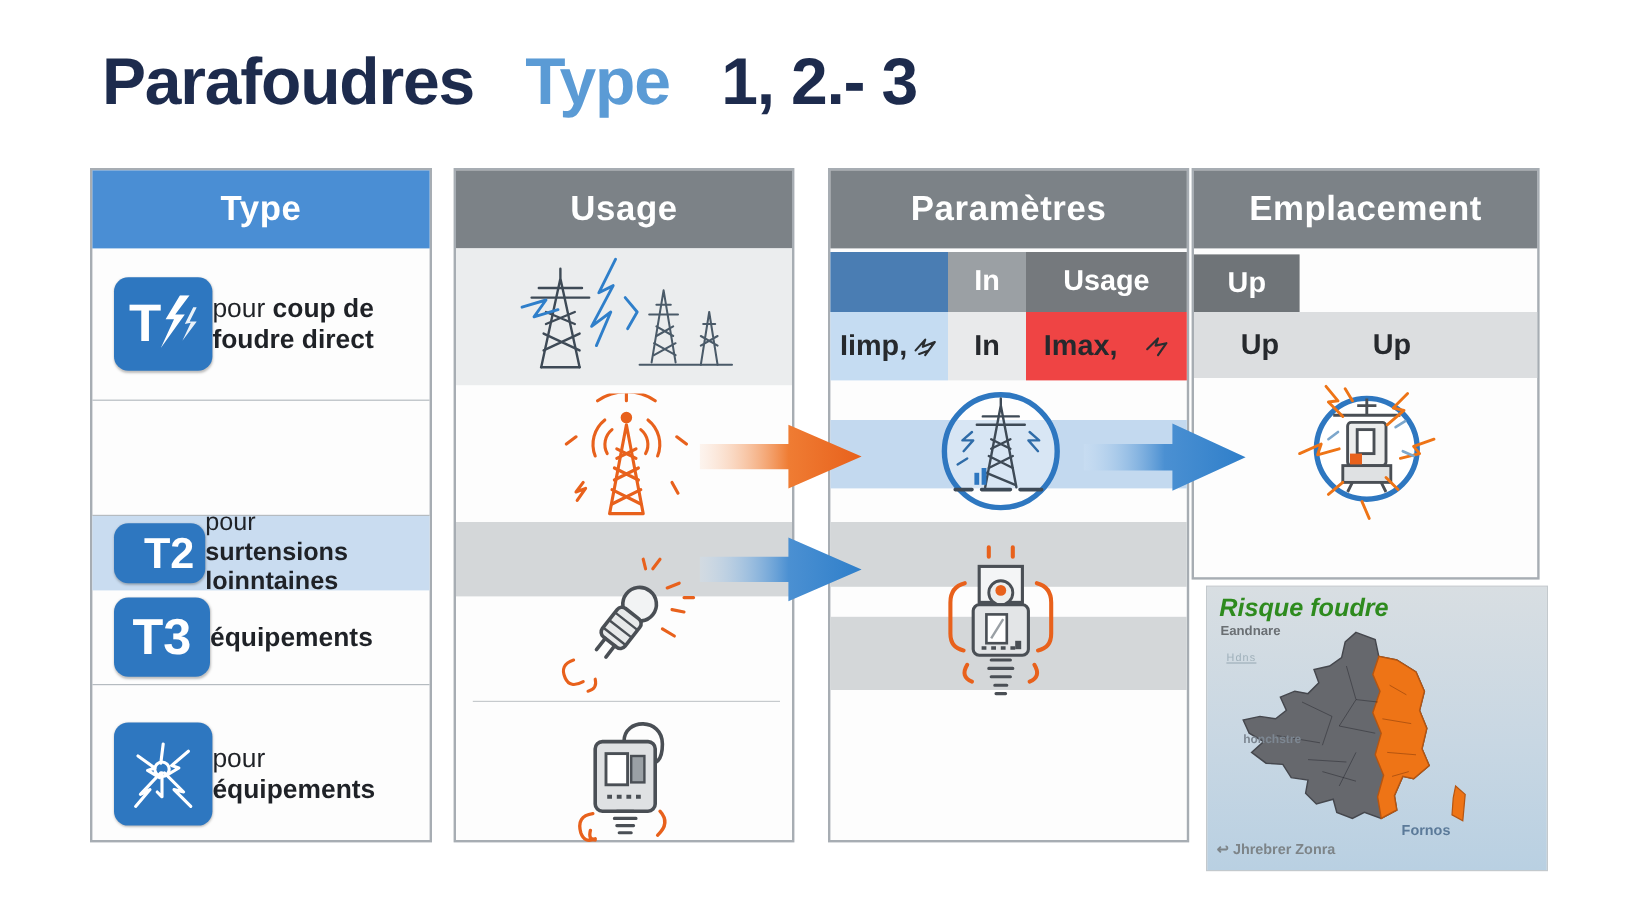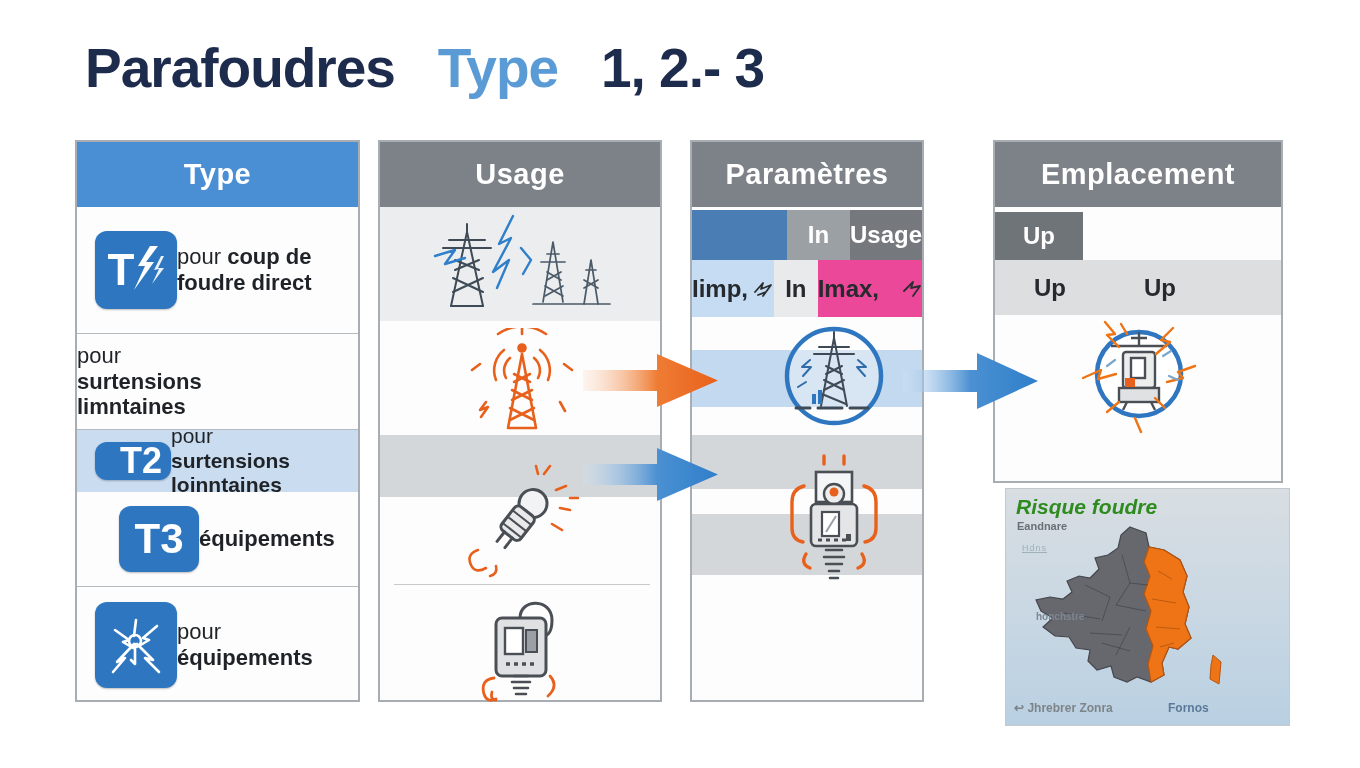--- a/index.html
+++ b/index.html
@@ -23,21 +23,21 @@
   .type-badge { flex:0 0 auto; margin-left:18px; background:#2e77c0; border-radius:12px; color:#fff; font-weight:800;
                 display:flex; align-items:center; justify-content:center; box-shadow:0 1px 2px rgba(0,0,0,.25); }
   .row-text { margin-left:0; font-size:22px; color:#1f2227; line-height:1.18; width:160px; }
   .row-text .pfx { font-weight:400; }
   .row-text .bld { font-weight:700; }
   .sep { border-bottom:1px solid #b5bbc0; }
 
   
   .band { position:absolute; left:0; width:100%; }
   .usage-col { left:378px; width:284px; height:562px; }
-  .params-col { left:690px; width:234px; height:562px; }
+  .params-col { left:690px; width:301px; height:562px; }
   .empl-col { left:993px; width:290px; height:343px; }
 
   .cellrow { position:absolute; left:0; width:100%; display:flex; }
   .cell { display:flex; align-items:center; justify-content:center; font-size:24px; }
   .cell.light-text { color:#fff; font-weight:600; }
   .cell.dark-text { color:#26292d; font-weight:600; }
 
   .icon-abs { position:absolute; }
 
   
@@ -45,21 +45,21 @@
 
   
   .map { position:absolute; left:1005px; top:488px; width:285px; height:238px;
          background:linear-gradient(180deg,#d8dee2 0%, #c8d7e3 55%, #b9d0e2 100%);
          border:1px solid #c3c9cd; }
   .map-title { position:absolute; left:10px; top:6px; font-size:21px; font-weight:800; font-style:italic; color:#2e8b1e; }
   .map-sub { position:absolute; left:11px; top:31px; font-size:11px; font-weight:600; color:#6a6f73; }
   .map-faint { position:absolute; left:16px; top:54px; font-size:9px; color:#9fb0ba; letter-spacing:1px;text-decoration:underline; }
   .map-label-mid { position:absolute; left:30px; top:122px; font-size:10px; font-weight:600; color:#7d8792; }
   .map-bl { position:absolute; left:8px; top:212px; font-size:12px; font-weight:600; color:#7d8488; }
-  .map-br { position:absolute; left:162px; top:212px; font-size:12px; font-weight:700; color:#5b7a99; }
+  .map-br { position:absolute; left:162px; top:196px; font-size:12px; font-weight:700; color:#5b7a99; }
 </style>
 </head>
 <body>
 
 <div class="canvas">
 
   <div class="title">
     <span>Parafoudres</span>
     <span>&nbsp;</span>
     <span class="t2">Type</span>
@@ -78,37 +78,33 @@
           <polygon points="27,10 20,24 25,23 18,38 30,22 24,22 30,10" fill="#fff" opacity="0.9"></polygon>
         </svg>
       </div>
       <div class="row-text">
         <span class="pfx">pour</span>
         <span class="bld">coup de foudre direct</span>
       </div>
     </div>
 
     <div class="type-row sep" style="top:192px; height:96px;">
-      <div class="row-text">
-        <span class="pfx">pour</span>
-        <span class="bld">surtensions limntaines</span>
-      </div>
     </div>
 
     <div class="type-row" style="top:288px; height:62px; background:#c9dcf0;">
-      <div class="type-badge" style="width:76px; height:38px; font-size:36px;padding-left:16px;">
+      <div class="type-badge" style="width:76px; height:50px; font-size:36px;padding-left:16px;">
         <span>T2</span>
       </div>
       <div class="row-text" style="font-size:21px;">
         <span class="pfx">pour</span>
         <span class="bld">surtensions loinntaines</span>
       </div>
     </div>
 
-    <div class="type-row sep" style="top:350px; height:95px;padding-left:24px;">
+    <div class="type-row sep" style="top:350px; height:79px;">
       <div class="type-badge" style="width:80px; height:66px; font-size:42px;">
         <span>T3</span>
       </div>
       <div class="row-text">
         <span class="bld">équipements</span>
       </div>
     </div>
 
     <div class="type-row" style="top:445px; height:115px;">
       <div class="type-badge" style="width:82px; height:86px;">
@@ -213,21 +209,21 @@
     </div>
 
     <div class="cellrow" style="top:118px; height:57px;">
       <div class="cell dark-text" style="width:98px; background:#c5dcf2; gap:4px;">
         <span>Iimp,</span>
         <svg width="22" height="20" viewBox="0 0 22 20">
           <path d="M3 13 L11 4 L9 10 L19 6 L11 17 M6 16 l8 -3" stroke="#2a2d30" stroke-width="1.8" fill="none" stroke-linecap="round" stroke-linejoin="round"></path>
         </svg>
       </div>
       <div class="cell dark-text" style="width:65px; background:#e9eaeb;">In</div>
-      <div class="cell dark-text" style="flex:1; background:#ec4899; gap:21px;">
+      <div class="cell dark-text" style="flex:1; background:#ef4444; gap:21px;">
         <span>Imax,</span>
         <svg width="22" height="20" viewBox="0 0 22 20">
           <path d="M4 12 L13 3 L11 9 L20 7 L13 17" stroke="#2a2d30" stroke-width="1.8" fill="none" stroke-linecap="round" stroke-linejoin="round"></path>
         </svg>
       </div>
     </div>
 
     <div class="band" style="top:208px; height:57px; background:#c3d9ef;"></div>
     <div class="band" style="top:293px; height:54px; background:#d4d7d9;"></div>
     <div class="band" style="top:372px; height:61px; background:#d4d7d9;"></div>

